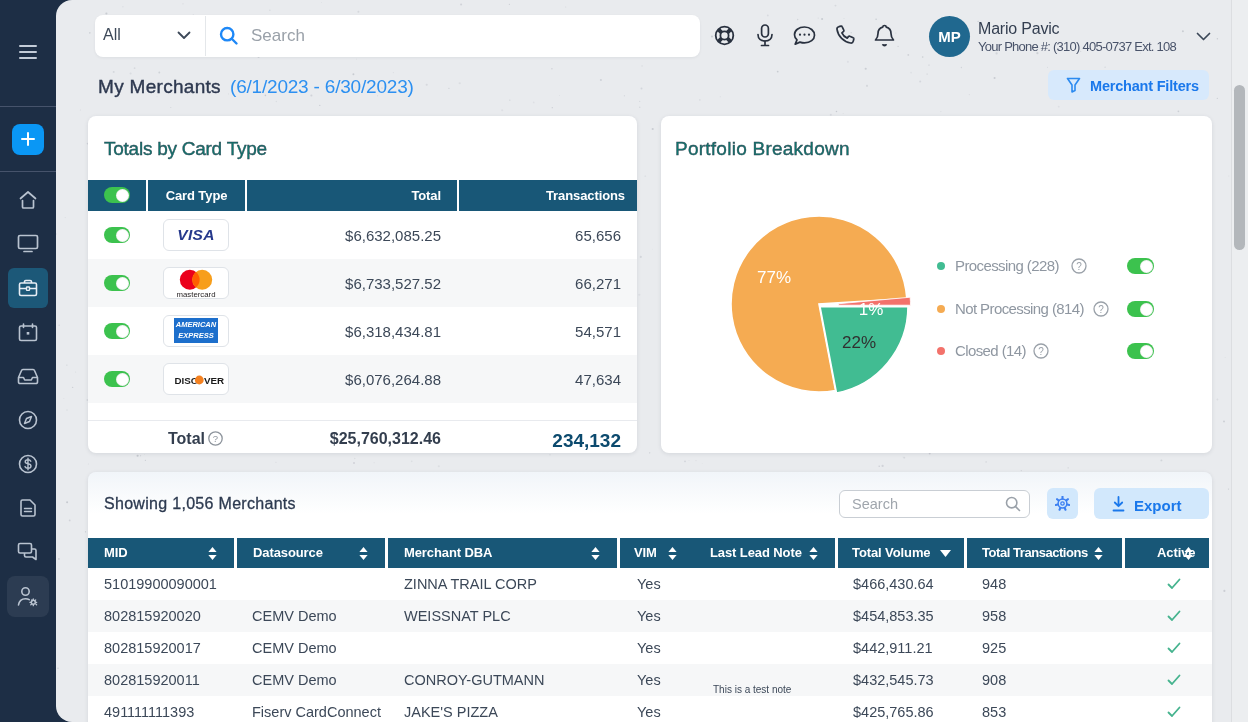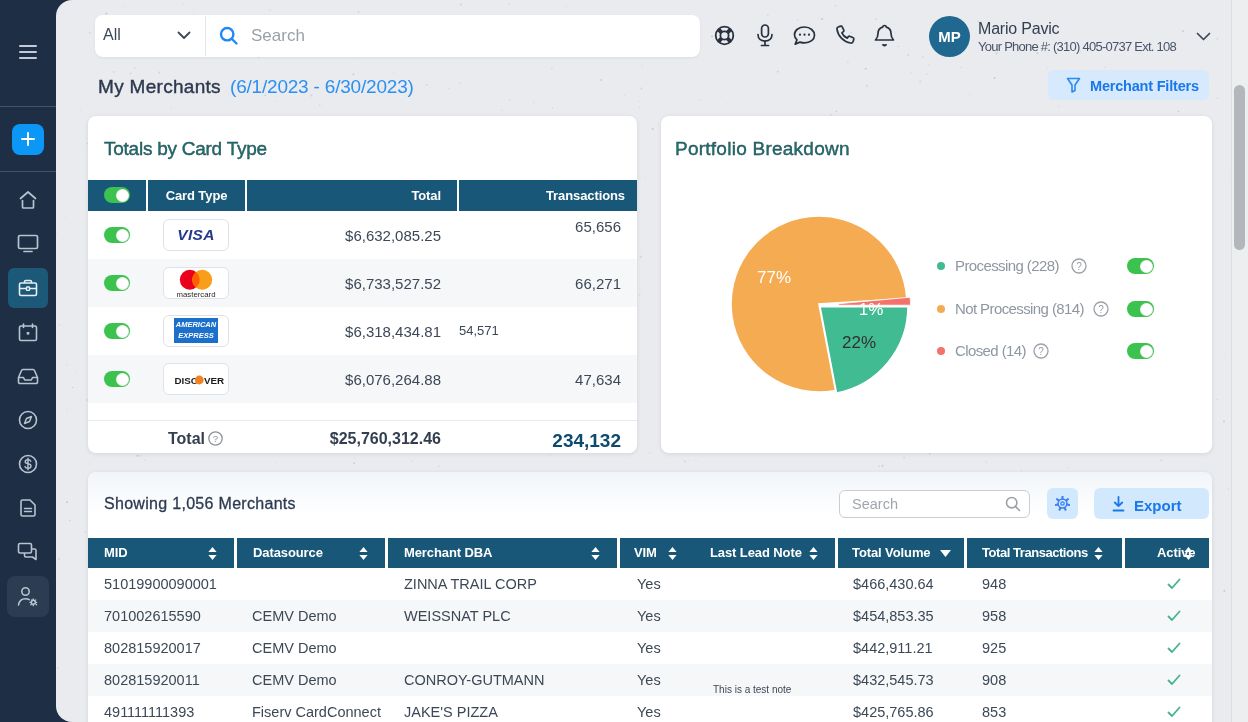--- a/index.html
+++ b/index.html
@@ -792,21 +792,21 @@
 <div class="tog" style="left:48px;top:187px;width:26px;height:16px;border-radius:8.0px">
       <div class="knob" style="right:1px;top:1.5px;width:13px;height:13px"></div>
     </div>
 <div class="abs" style="left:32px;top:211px;width:549px;height:48px;background:#fff"></div>
 <div class="tog" style="left:48px;top:227px;width:26px;height:16px;border-radius:8.0px">
       <div class="knob" style="right:1px;top:1.5px;width:13px;height:13px"></div>
     </div>
 <div class="abs" style="left:107px;top:219px;width:66px;height:32px;background:#fff;border:1px solid #dfe3e8;border-radius:6px"></div>
 <div class="abs" style="left:107px;top:226px;width:66px;text-align:center;font-size:15.5px;font-weight:700;font-style:italic;color:#26398c;letter-spacing:0.3px">VISA</div>
 <div class="abs num" style="left:191px;top:227px;width:194px;text-align:right;font-size:15px">$6,632,085.25</div>
-<div class="abs num" style="left:403px;top:218px;width:162px;text-align:right;font-size:15px">65,656</div>
+<div class="abs num" style="left:403px;top:227px;width:162px;text-align:right;font-size:15px">65,656</div>
 <div class="abs" style="left:32px;top:259px;width:549px;height:48px;background:#f6f7f8"></div>
 <div class="tog" style="left:48px;top:275px;width:26px;height:16px;border-radius:8.0px">
       <div class="knob" style="right:1px;top:1.5px;width:13px;height:13px"></div>
     </div>
 <div class="abs" style="left:107px;top:267px;width:66px;height:32px;background:#fff;border:1px solid #dfe3e8;border-radius:6px"></div>
 <svg class="abs" style="left:107px;top:267px" width="66" height="32" viewBox="0 0 66 32">
       <circle cx="26.8" cy="12.8" r="10" fill="#eb001b"></circle>
       <circle cx="39.2" cy="12.8" r="10" fill="#f79e1b"></circle>
       <path d="M33 5.1a10 10 0 0 1 0 15.4 10 10 0 0 1 0-15.4Z" fill="#ff5f00"></path>
       <text x="33" y="29.5" font-size="7.8" fill="#231f20" text-anchor="middle" font-family="Liberation Sans">mastercard</text>
@@ -814,21 +814,21 @@
 <div class="abs num" style="left:191px;top:275px;width:194px;text-align:right;font-size:15px">$6,733,527.52</div>
 <div class="abs num" style="left:403px;top:275px;width:162px;text-align:right;font-size:15px">66,271</div>
 <div class="abs" style="left:32px;top:307px;width:549px;height:48px;background:#fff"></div>
 <div class="tog" style="left:48px;top:323px;width:26px;height:16px;border-radius:8.0px">
       <div class="knob" style="right:1px;top:1.5px;width:13px;height:13px"></div>
     </div>
 <div class="abs" style="left:107px;top:315px;width:66px;height:32px;background:#fff;border:1px solid #dfe3e8;border-radius:6px"></div>
 <div class="abs" style="left:118px;top:318px;width:44px;height:25px;background:#1d6fcc"></div>
 <div class="abs" style="left:118px;top:320px;width:44px;text-align:center;font-size:7.5px;font-weight:700;color:#fff;line-height:10.5px;font-style:italic">AMERICAN<br>EXPRESS</div>
 <div class="abs num" style="left:191px;top:323px;width:194px;text-align:right;font-size:15px">$6,318,434.81</div>
-<div class="abs num" style="left:403px;top:323px;width:162px;text-align:left;font-size:13px">54,571</div>
+<div class="abs num" style="left:403px;top:323px;width:162px;text-align:right;font-size:15px">54,571</div>
 <div class="abs" style="left:32px;top:355px;width:549px;height:48px;background:#f6f7f8"></div>
 <div class="tog" style="left:48px;top:371px;width:26px;height:16px;border-radius:8.0px">
       <div class="knob" style="right:1px;top:1.5px;width:13px;height:13px"></div>
     </div>
 <div class="abs" style="left:107px;top:363px;width:66px;height:32px;background:#fff;border:1px solid #dfe3e8;border-radius:6px"></div>
 <svg class="abs" style="left:107px;top:363px" width="66" height="32" viewBox="0 0 66 32">
       <text x="11.5" y="20.5" font-size="9.8" font-weight="bold" fill="#1b1b1b" font-family="Liberation Sans">DISC</text>
       <circle cx="36.3" cy="17" r="4.4" fill="#f48120"></circle>
       <text x="41" y="20.5" font-size="9.8" font-weight="bold" fill="#1b1b1b" font-family="Liberation Sans">VER</text>
     </svg>
@@ -940,21 +940,21 @@
     </svg>
 <div class="abs num" style="left:48px;top:576px;font-size:14.5px">51019900090001</div>
 <div class="abs num" style="left:348px;top:576px;font-size:14.5px">ZINNA TRAIL CORP</div>
 <div class="abs num" style="left:581px;top:576px;font-size:14.5px">Yes</div>
 <div class="abs num" style="left:797px;top:576px;font-size:14.5px">$466,430.64</div>
 <div class="abs num" style="left:926px;top:576px;font-size:14.5px">948</div>
 <svg class="abs" style="left:1111px;top:578px" width="14" height="12" viewBox="0 0 14 12" fill="none">
       <path d="m1.5 6.5 3.5 3.5L12.5 1.5" stroke="#45b38e" stroke-width="1.8" stroke-linecap="round" stroke-linejoin="round"></path>
     </svg>
 <div class="abs" style="left:32px;top:600px;width:1124px;height:32px;background:#f6f7f8"></div>
-<div class="abs num" style="left:48px;top:608px;font-size:14.5px">701002615590</div>
+<div class="abs num" style="left:48px;top:608px;font-size:14.5px">802815920020</div>
 <div class="abs num" style="left:196px;top:608px;font-size:14.5px">CEMV Demo</div>
 <div class="abs num" style="left:348px;top:608px;font-size:14.5px">WEISSNAT PLC</div>
 <div class="abs num" style="left:581px;top:608px;font-size:14.5px">Yes</div>
 <div class="abs num" style="left:797px;top:608px;font-size:14.5px">$454,853.35</div>
 <div class="abs num" style="left:926px;top:608px;font-size:14.5px">958</div>
 <svg class="abs" style="left:1111px;top:610px" width="14" height="12" viewBox="0 0 14 12" fill="none">
       <path d="m1.5 6.5 3.5 3.5L12.5 1.5" stroke="#45b38e" stroke-width="1.8" stroke-linecap="round" stroke-linejoin="round"></path>
     </svg>
 <div class="abs num" style="left:48px;top:640px;font-size:14.5px">802815920017</div>
 <div class="abs num" style="left:196px;top:640px;font-size:14.5px">CEMV Demo</div>

